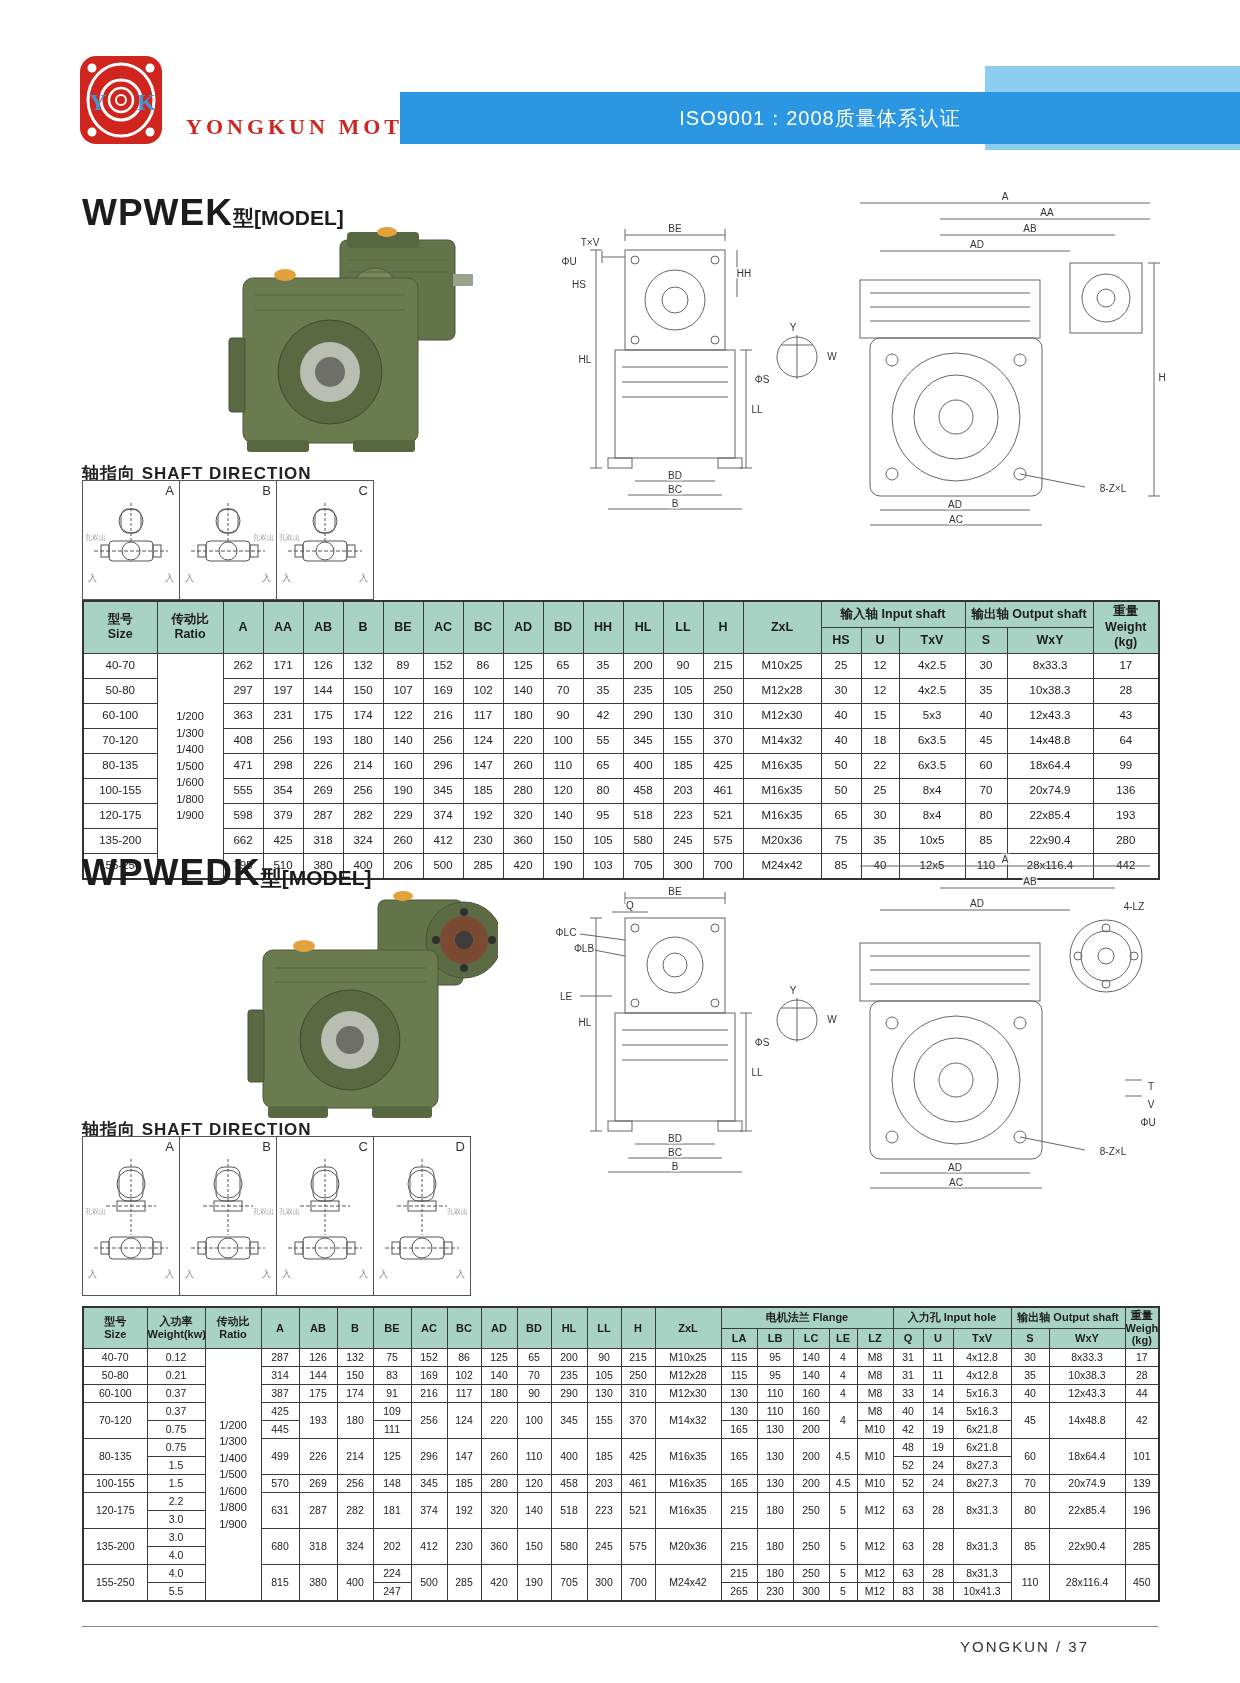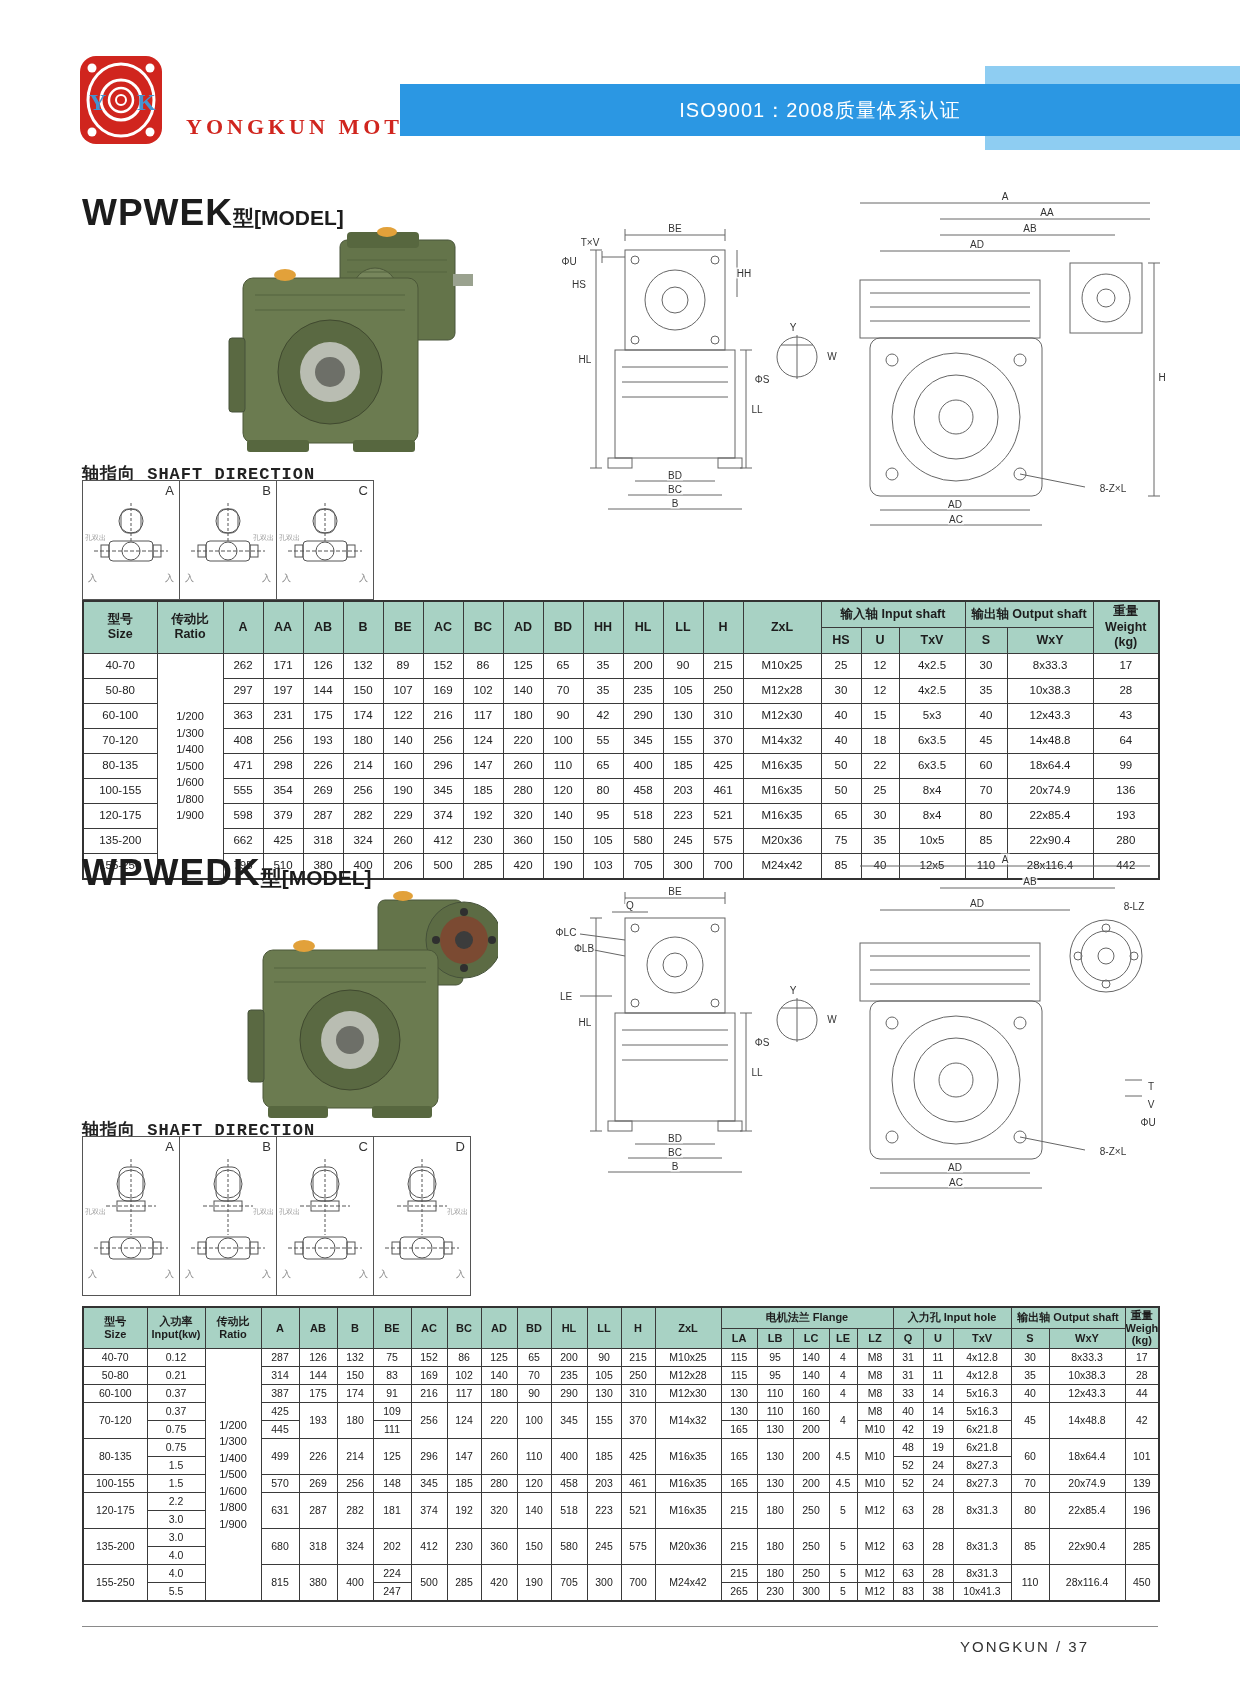--- a/index.html
+++ b/index.html
@@ -21,21 +21,21 @@
   .sec-title{position:absolute;left:82px;display:flex;align-items:baseline;justify-content:flex-end;}
   .sec-title .model{font-size:37px;font-weight:800;letter-spacing:1px;color:#1c1c1c;}
   .sec-title .suffix{font-size:21px;font-weight:bold;color:#1c1c1c;}
 
   
   .drawing{position:absolute;}
   .dim-label{position:absolute;transform:translate(-50%,-50%);font-size:10px;
              color:#333;background:rgba(255,255,255,.85);padding:0 1px;line-height:1.1;white-space:nowrap;}
 
   
-  .shaft-label{position:absolute;left:82px;font-size:17px;font-weight:bold;color:#222;letter-spacing:1px;font-family:Liberation Mono, monospace;}
+  .shaft-label{position:absolute;left:82px;font-size:17px;font-weight:bold;color:#222;letter-spacing:1px;}
   .shaft-box{position:absolute;left:82px;display:flex;border:1px solid #555;}
   .shaft-cell{position:relative;width:96px;border-right:1px solid #555;
               display:flex;align-items:center;justify-content:center;background:#fff;}
   .shaft-cell:last-child{border-right:none;}
   .box1 .shaft-cell{height:118px;}
   .box2 .shaft-cell{height:158px;}
   .variant-letter{position:absolute;top:2px;right:5px;font-size:13px;color:#333;}
   .variant-note{position:absolute;top:44%;font-size:7px;color:#9a9a9a;white-space:nowrap;}
   .variant-note.left{left:2px;}
   .variant-note.right{right:2px;}
@@ -77,21 +77,21 @@
       <ellipse cx="43" cy="48" rx="33" ry="36" fill="none" stroke="#fff" stroke-width="3"></ellipse>
       <circle cx="43" cy="48" r="20" fill="none" stroke="#fff" stroke-width="3"></circle>
       <circle cx="43" cy="48" r="12" fill="none" stroke="#fff" stroke-width="2.5"></circle>
       <circle cx="43" cy="48" r="5" fill="none" stroke="#fff" stroke-width="2"></circle>
       <text x="11" y="58" font-size="24" font-weight="bold" fill="#4593d0" font-family="Liberation Serif, serif">Y</text>
       <text x="59" y="58" font-size="24" font-weight="bold" fill="#4593d0" font-family="Liberation Serif, serif">K</text>
     </svg>
   </div>
   <div class="brand-en">YONGKUN  MOTOR</div>
   <div class="banner-light" style="background:#8ecdf2;"></div>
-  <div class="banner" style="background:#2b97e3;">
+  <div class="banner" style="background:#2b97e3;margin-top:8px;">
     <span>ISO9001：2008质量体系认证</span>
   </div>
 
   <div class="sec-title" style="top:192px;">
     <span class="model">WPWEK</span>
       <span class="suffix">型[MODEL]</span>
   </div>
 
   <div class="drawing" style="left:225px;top:220px;">
     <svg width="250" height="248" viewBox="0 0 250 248">
@@ -644,21 +644,21 @@
       <span class="dim-label" style="left: 207px; top: 224px;">LL</span>
       <span class="dim-label" style="left: 125px; top: 290px;">BD</span>
       <span class="dim-label" style="left: 125px; top: 304px;">BC</span>
       <span class="dim-label" style="left: 125px; top: 318px;">B</span>
       <span class="dim-label" style="left: 243px; top: 142px;">Y</span>
       <span class="dim-label" style="left: 282px; top: 171px;">W</span>
       <span class="dim-label" style="left: 212px; top: 194px;">ΦS</span>
       <span class="dim-label" style="left: 455px; top: 11px;">A</span>
       <span class="dim-label" style="left: 480px; top: 33px;">AB</span>
       <span class="dim-label" style="left: 427px; top: 55px;">AD</span>
-      <span class="dim-label" style="left: 584px; top: 58px;">8-LZ</span>
+      <span class="dim-label" style="left: 584px; top: 58px;">4-LZ</span>
       <span class="dim-label" style="left: 601px; top: 238px;">T</span>
       <span class="dim-label" style="left: 601px; top: 256px;">V</span>
       <span class="dim-label" style="left: 598px; top: 274px;">ΦU</span>
       <span class="dim-label" style="left: 563px; top: 303px;">8-Z×L</span>
       <span class="dim-label" style="left: 405px; top: 319px;">AD</span>
       <span class="dim-label" style="left: 406px; top: 334px;">AC</span>
     </div>
 
   <div class="shaft-label" style="top:1118px;">轴指向  SHAFT DIRECTION</div>
   <div class="shaft-box box2" style="top:1136px;">
@@ -771,21 +771,21 @@
         <col style="width: 58px;">
         <col style="width: 38px;">
         <col style="width: 76px;">
         <col style="width: 34px;">
       </colgroup>
       <thead>
         <tr>
           <th rowspan="2">型号
 Size</th>
           <th rowspan="2">入功率
-Input(kw)</th>
+Weight(kw)</th>
           <th rowspan="2">传动比
 Ratio</th>
           <th rowspan="2">A</th>
           <th rowspan="2">AB</th>
           <th rowspan="2">B</th>
           <th rowspan="2">BE</th>
           <th rowspan="2">AC</th>
           <th rowspan="2">BC</th>
           <th rowspan="2">AD</th>
           <th rowspan="2">BD</th>

